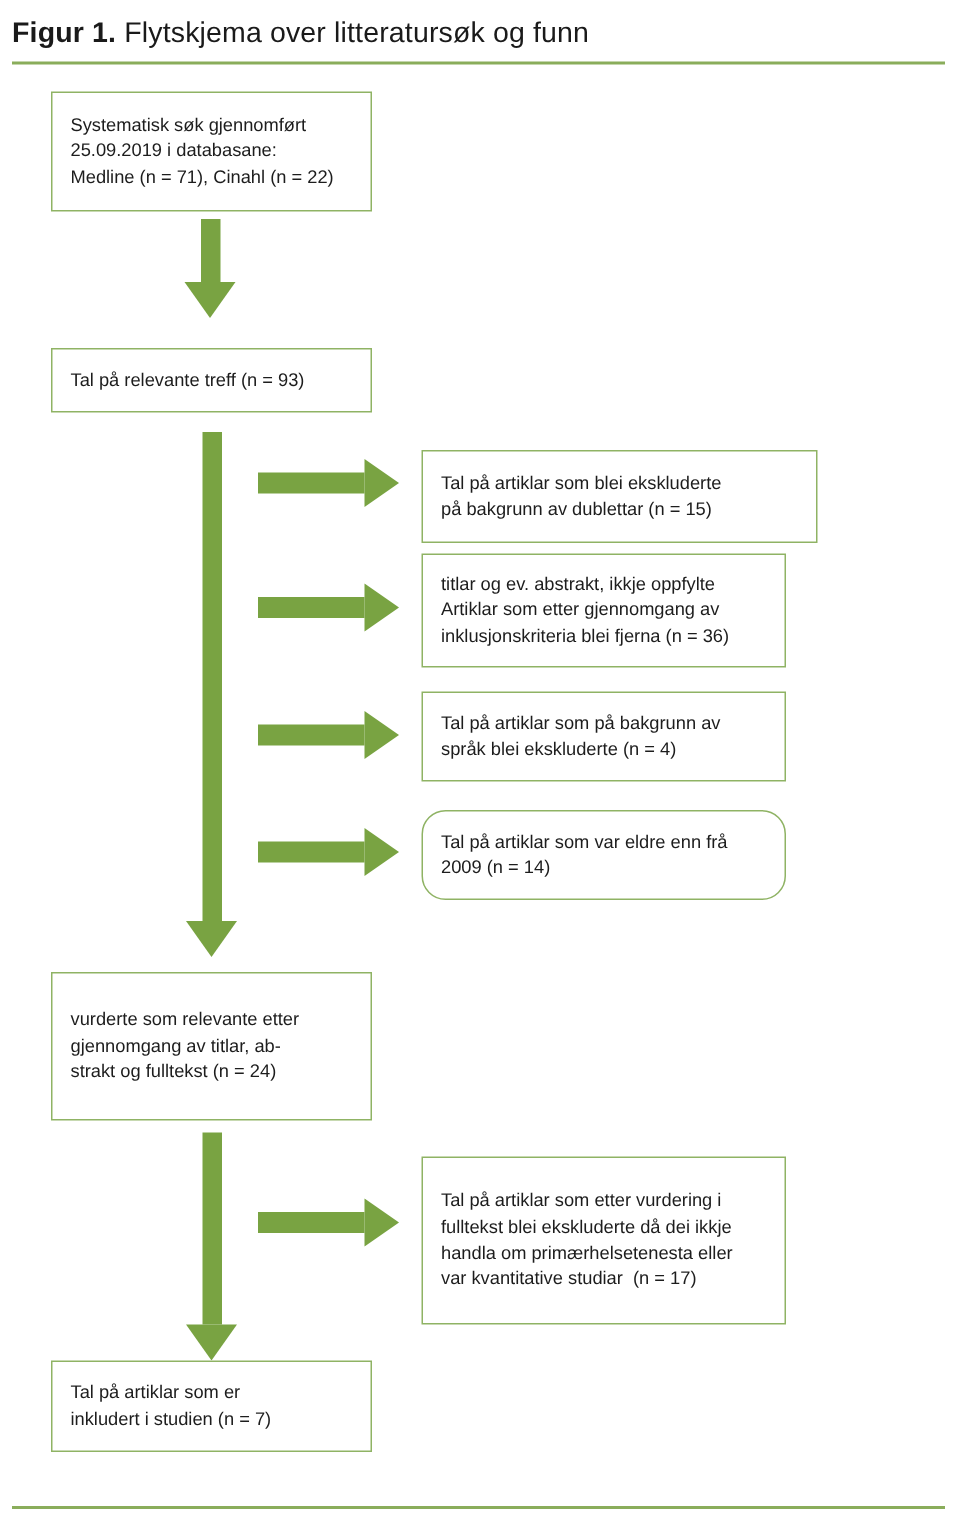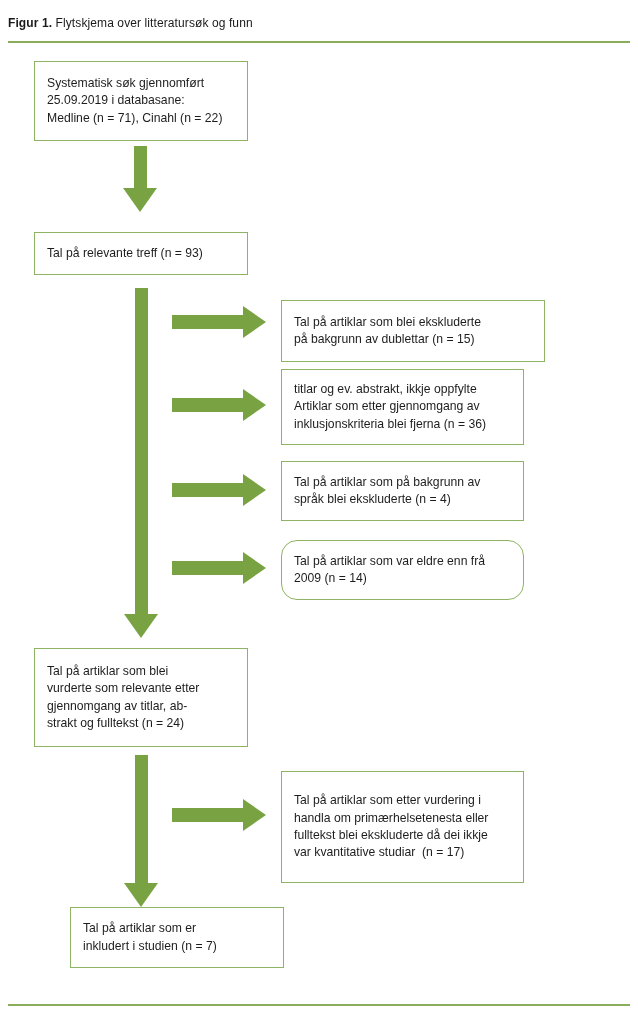--- a/index.html
+++ b/index.html
@@ -19,21 +19,21 @@
     background: #ffffff;
     overflow: hidden;
   }
 
   
   .caption {
     position: absolute;
     left: 8px;
     top: 14px;
     width: 600px;
-    font-size: 12px;
+    font-size: 19px;
     line-height: 18px;
     color: #1a1a1a;
     letter-spacing: 0.1px;
   }
   .caption .cap-label {
     font-weight: bold;
   }
   .caption .cap-text {
     font-weight: normal;
   }
@@ -194,47 +194,46 @@
 
   <div class="fbox" style="left:281px; top:540px; width:243px; height:60px;border-radius:16px;">
     <div class="inner">
       <span class="line">Tal på artiklar som var eldre enn frå</span>
       <span class="line">2009 (n = 14)</span>
     </div>
   </div>
 
   <div class="fbox" style="left:34px; top:648px; width:214px; height:99px;">
     <div class="inner">
-      <span class="line">Tal på artiklar som blei</span>
       <span class="line">vurderte som relevante etter</span>
       <span class="line">gjennomgang av titlar, ab-</span>
       <span class="line">strakt og fulltekst (n = 24)</span>
     </div>
   </div>
 
   <div class="arrow-v" style="left:135px; top:755px;">
     <div class="shaft" style="height:128px;"></div>
     <div class="head" style="top:128px;"></div>
   </div>
 
   <div class="arrow-h" style="left:172px; top:808px;">
     <div class="shaft" style="width:71px;"></div>
     <div class="head" style="left:71px;"></div>
   </div>
 
   <div class="fbox" style="left:281px; top:771px; width:243px; height:112px;">
     <div class="inner">
       <span class="line">Tal på artiklar som etter vurdering i</span>
+      <span class="line">fulltekst blei ekskluderte då dei ikkje</span>
       <span class="line">handla om primærhelsetenesta eller</span>
-      <span class="line">fulltekst blei ekskluderte då dei ikkje</span>
       <span class="line">var kvantitative studiar  (n = 17)</span>
     </div>
   </div>
 
-  <div class="fbox" style="left:34px; top:907px; width:214px; height:61px;margin-left:36px;">
+  <div class="fbox" style="left:34px; top:907px; width:214px; height:61px;">
     <div class="inner">
       <span class="line">Tal på artiklar som er</span>
       <span class="line">inkludert i studien (n = 7)</span>
     </div>
   </div>
 
   <div class="rule bottom"></div>
 
 </div>
 

